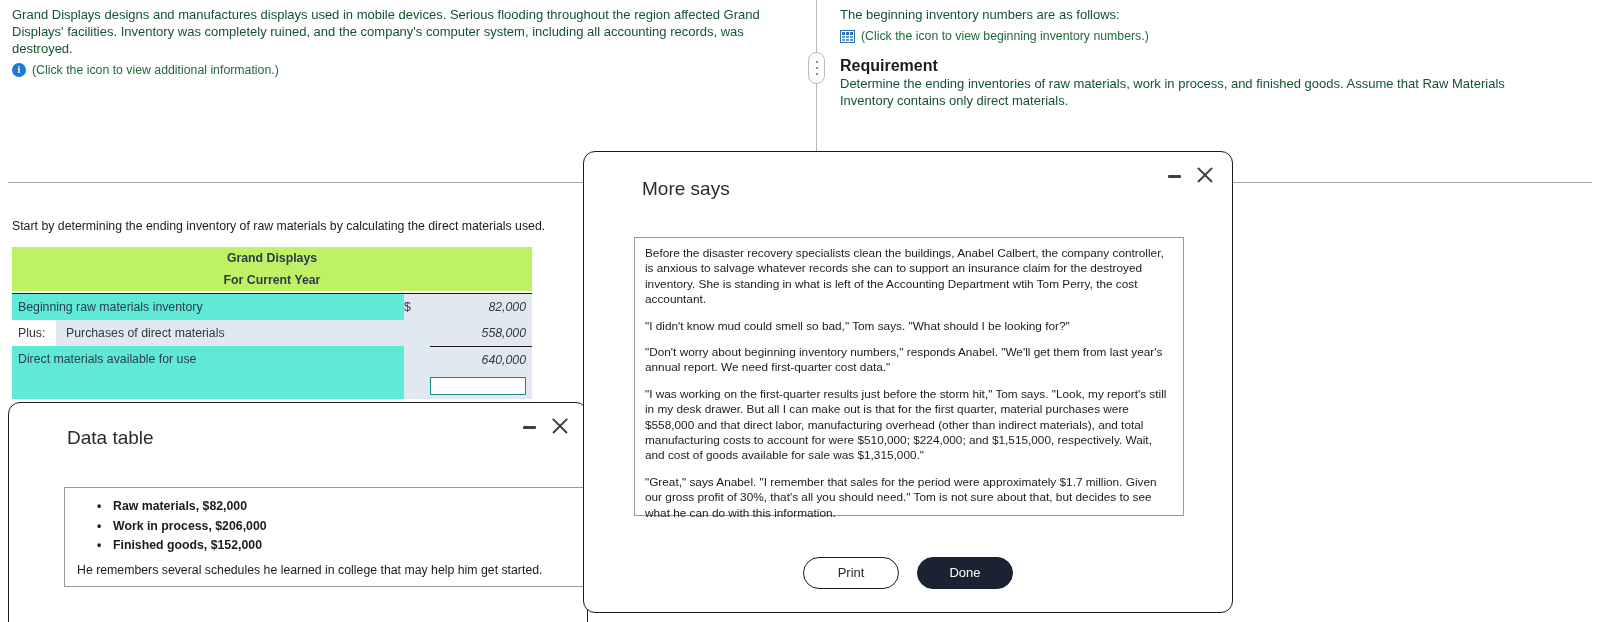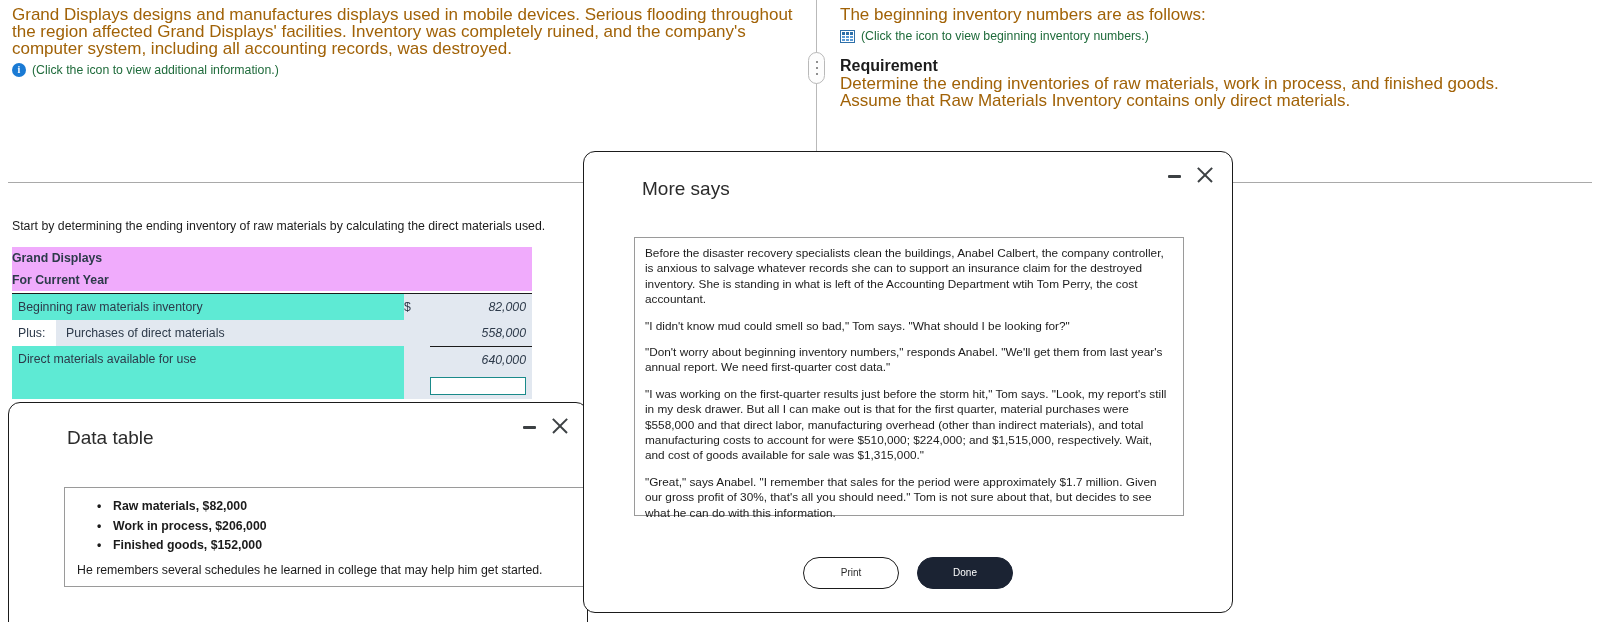--- a/index.html
+++ b/index.html
@@ -14,23 +14,23 @@
   #root { position: relative; width: 1600px; height: 622px; }
 
   
   .pane-left {
     position: absolute; left: 12px; top: 6px; width: 790px;
   }
   .pane-right {
     position: absolute; left: 840px; top: 6px; width: 720px;
   }
   .body-text {
-    font-size: 17px;
+    font-size: 13px;
     line-height: 17px;
-    color: #a16207;
+    color: #14532d;
   }
   .body-text p { margin: 0; }
   .link-line {
     display: flex; align-items: center; gap: 6px;
     margin-top: 6px;
   }
   .link-text {
     color: #1f6b3b;
     font-size: 12.3px;
   }
@@ -85,22 +85,22 @@
   .ws-lead { font-size: 12.3px; color: #1b1b1b; }
 
   .ws-table {
     margin-top: 14px;
     width: 520px;
     border-collapse: collapse;
     font-size: 12.3px;
     color: #2d3a4a;
   }
   .ws-title-row td {
-    text-align: left; font-weight: bold; padding: 4px 0;
-    background: #f0abfc; color: #2d3a4a;
+    text-align: center; font-weight: bold; padding: 4px 0;
+    background: #bef264; color: #2d3a4a;
   }
   .ws-head-rule td { border-bottom: 1.4px solid #1b1b1b; height: 2px; padding: 0; }
   .ws-table td.lbl { padding: 6px 0 6px 6px; background: #5eead4; }
   .ws-table td.lbl-plus {
     padding: 6px 6px; background: #ffffff; white-space: nowrap;
     width: 44px;
   }
   .ws-table td.lbl-indent { padding: 6px 0 6px 10px; background: #e2e8f0; margin-top: 12px; }
   .ws-table td.cur { width: 26px; text-align: left; background: #e2e8f0; padding: 6px 0; }
   .ws-table td.val { width: 96px; text-align: right; padding: 6px 6px 6px 0; background: #e2e8f0; font-style: italic; }
@@ -174,21 +174,21 @@
   }
   .mi-box p { margin: 0 0 11px 0; }
   .mi-box p:last-child { margin-bottom: 0; }
 
   .mi-actions {
     position: absolute; left: 0; right: 0; top: 405px;
     display: flex; justify-content: center; gap: 18px;
   }
   .btn-pill {
     min-width: 96px; height: 32px; border-radius: 16px;
-    font-size: 10px; line-height: 30px; text-align: center;
+    font-size: 13px; line-height: 30px; text-align: center;
     cursor: pointer; padding: 0 20px;
   }
   .btn-print { background: #ffffff; border: 1.5px solid #1b1b1b; color: #2b2b2b; }
   .btn-done  { background: #1b2333; border: 1.5px solid #1b2333; color: #ffffff; }
 </style>
 </head>
 <body>
 
 <div id="root">
 

